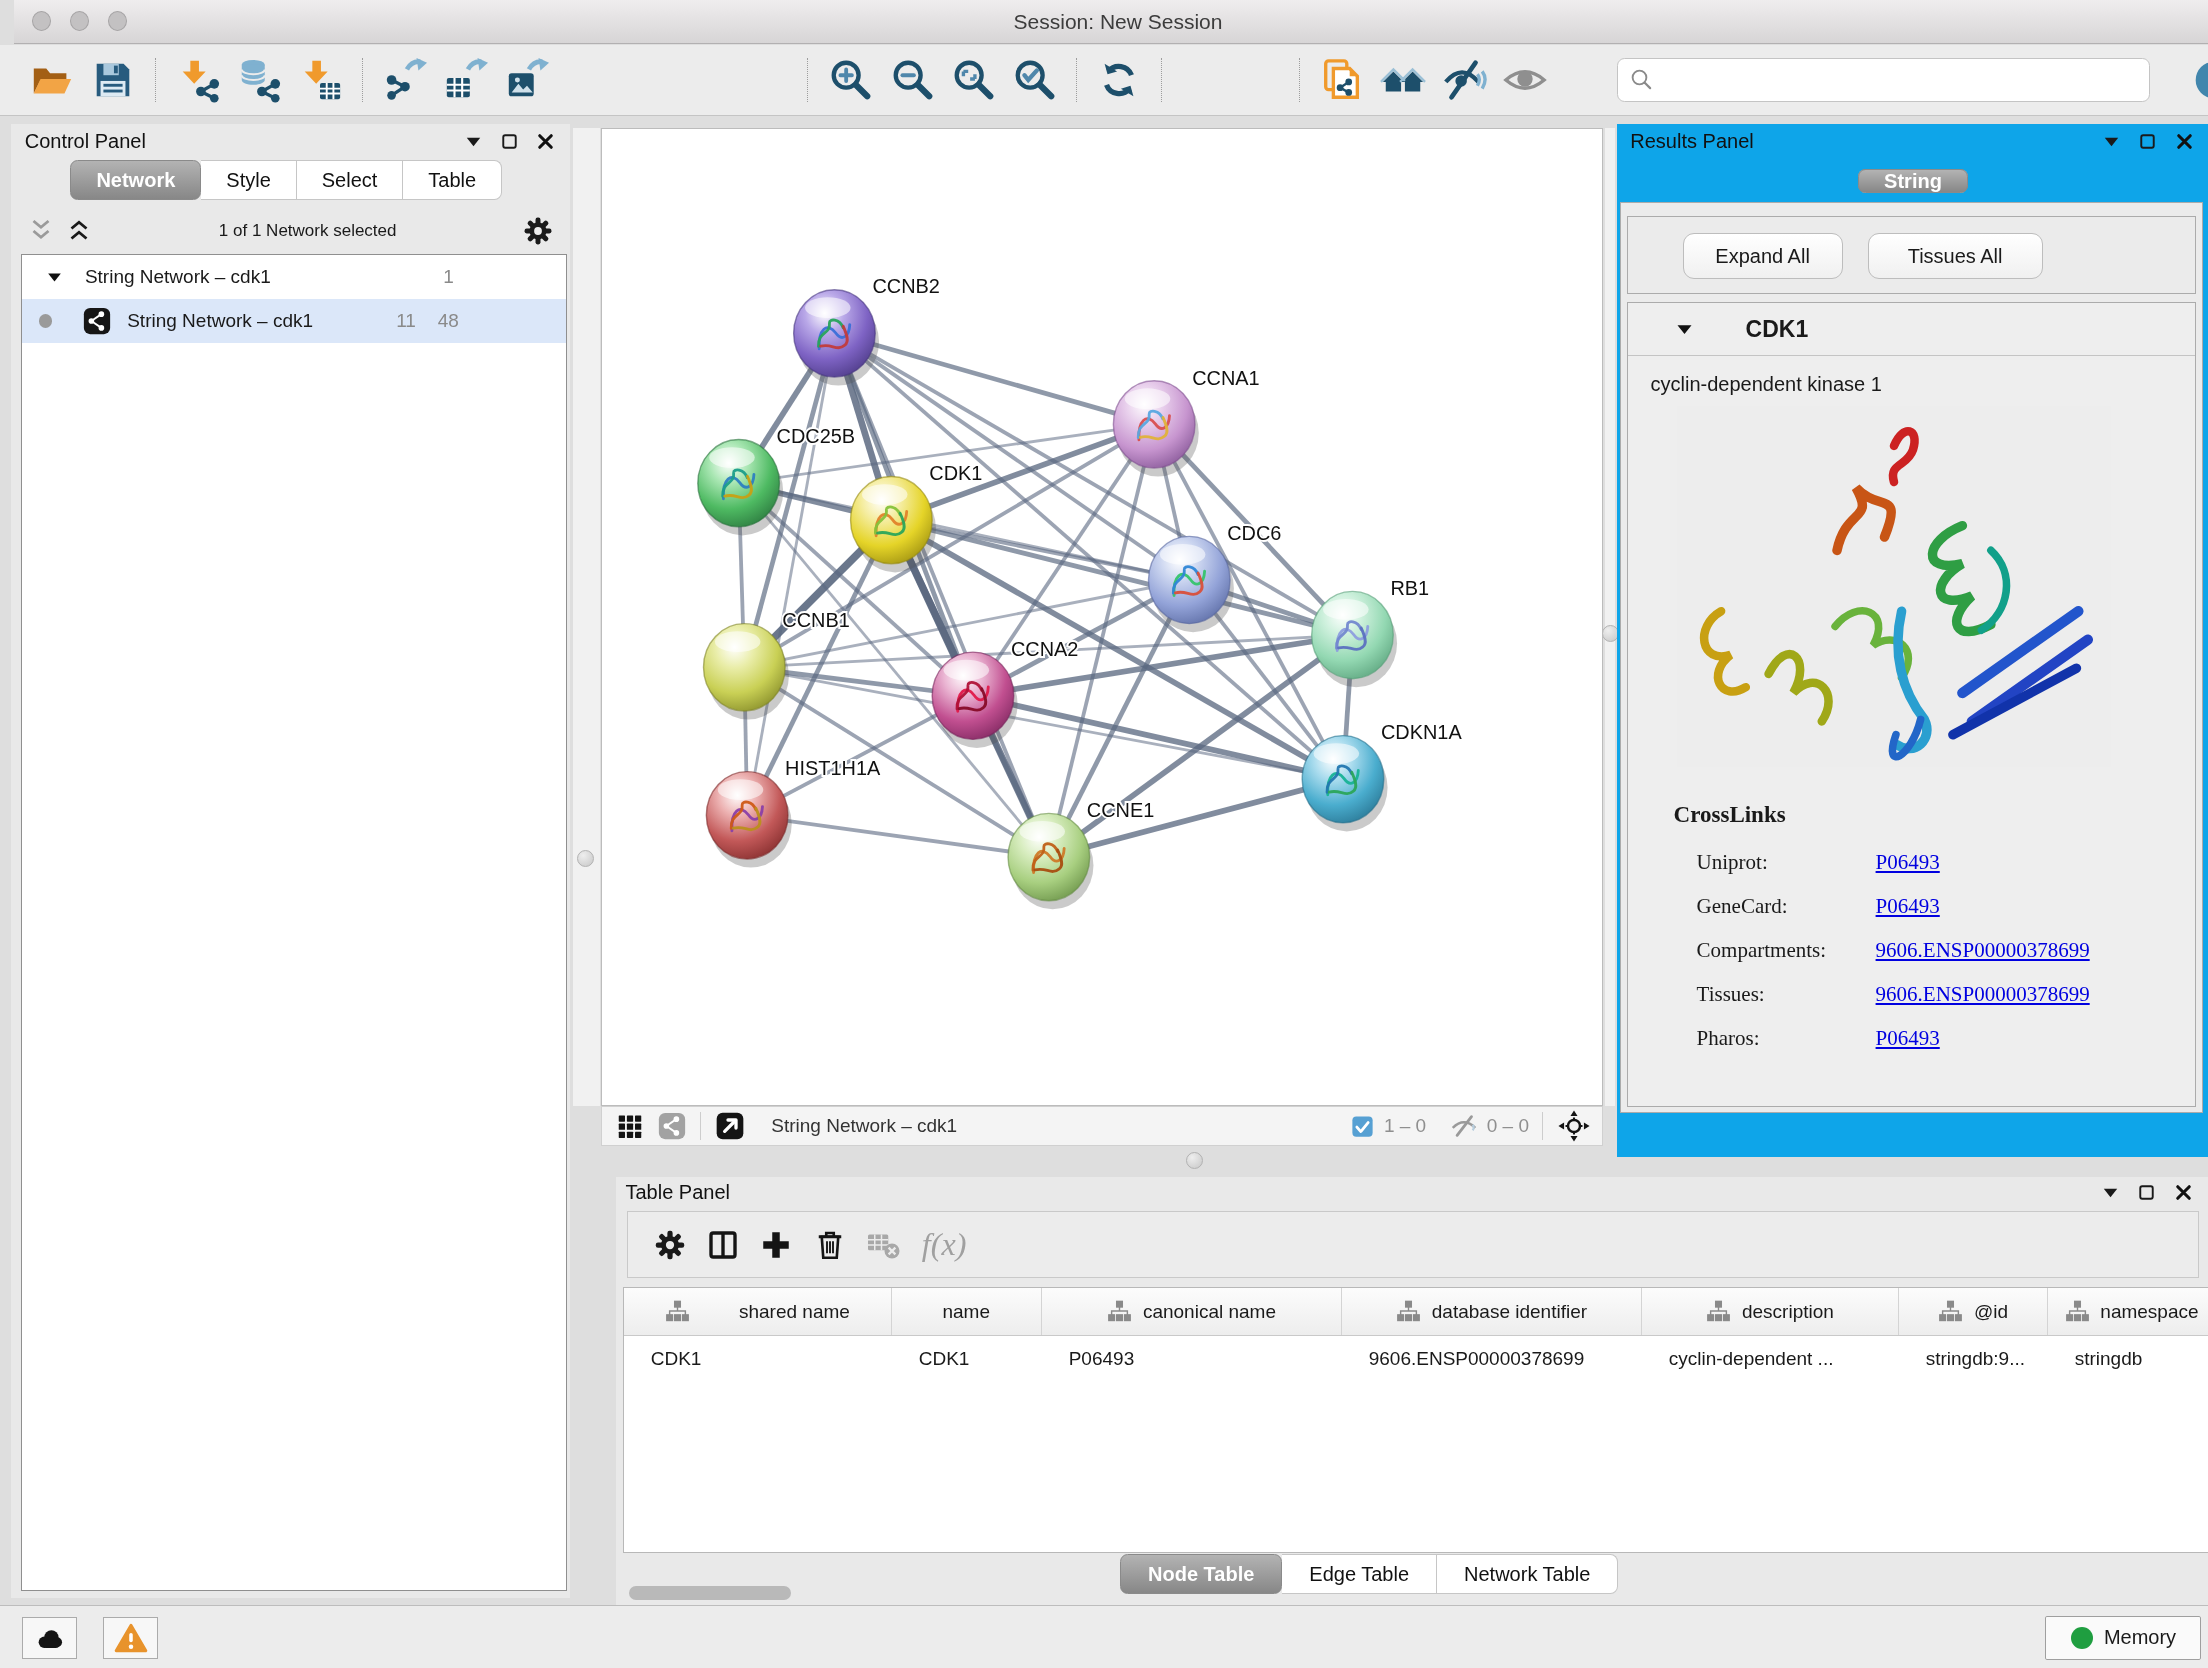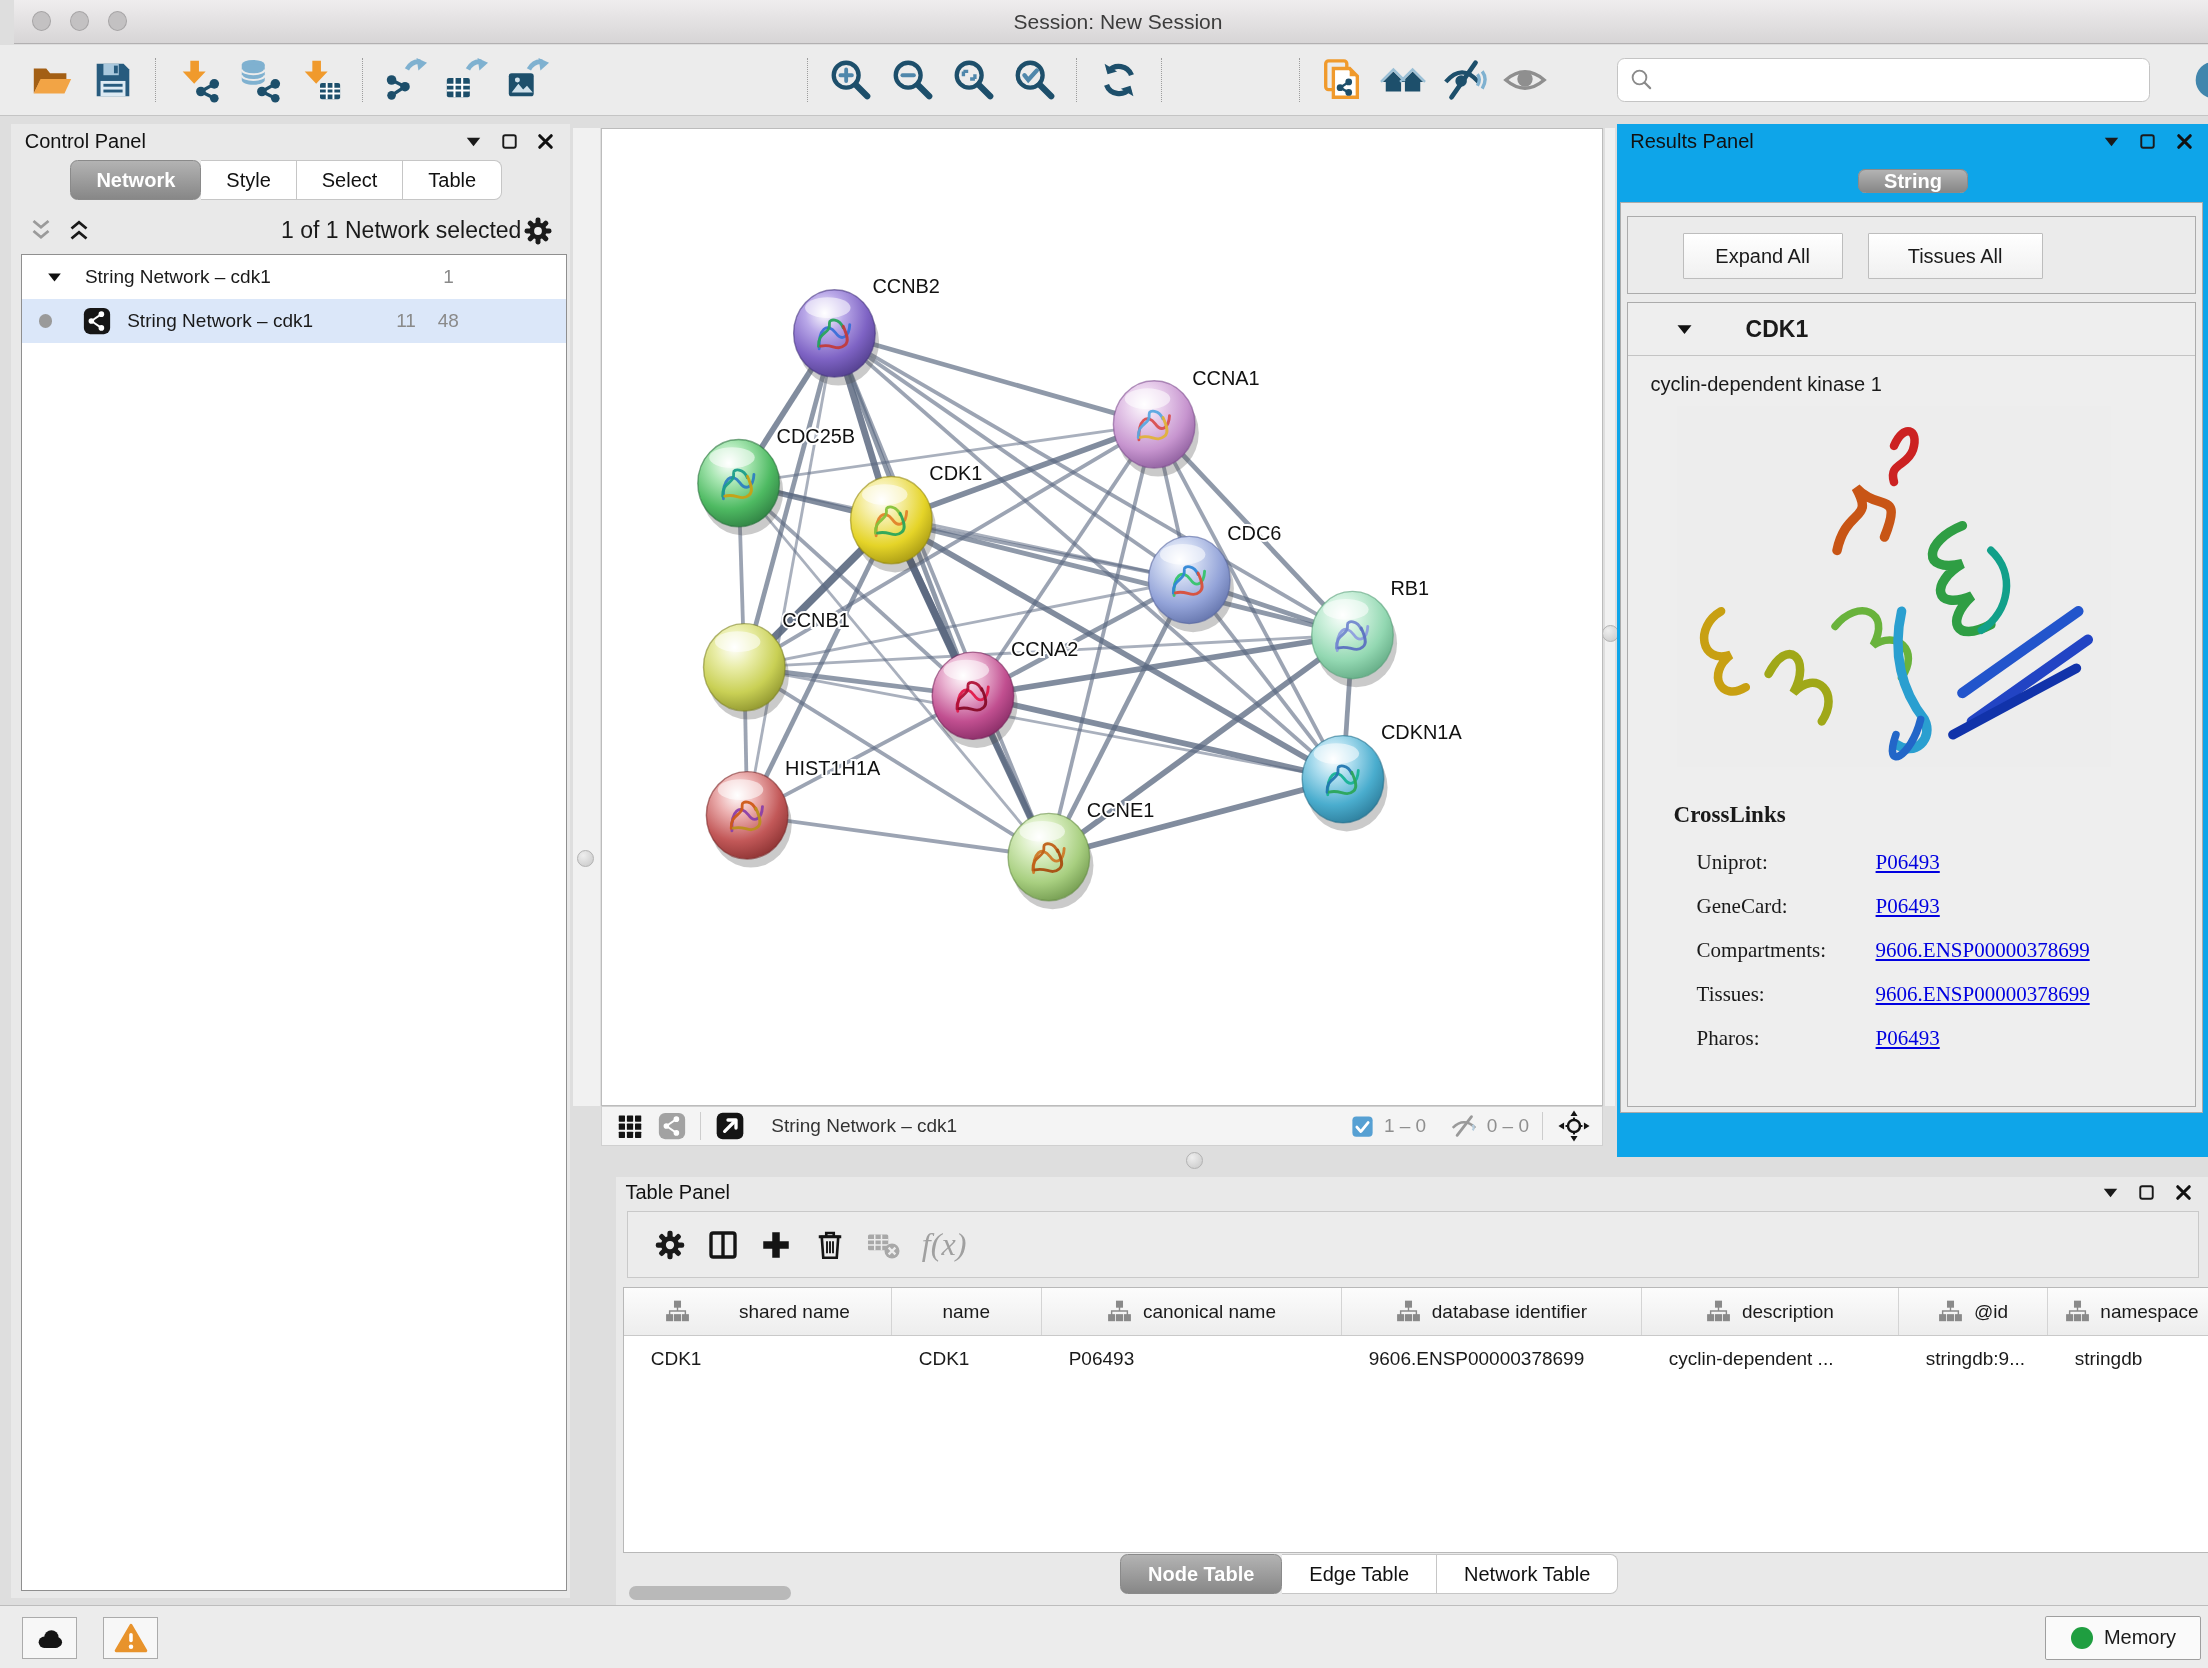--- a/index.html
+++ b/index.html
@@ -32,21 +32,21 @@
   .tab { background:#fff; border:1px solid #c6c6c6; border-left:none; padding:0 25px; height:40px; line-height:38px; font-size:20px; color:#111; }
   .tab:first-child { border-left:1px solid #c6c6c6; border-radius:7.6px 0 0 7.6px;font-weight:bold; }
   .tab:last-child { border-radius:0 7.6px 7.6px 0; }
   .tab.selected { background:linear-gradient(#b3b3b3,#878787); color:#fff; border-color:#8a8a8a; border-radius:7.6px; }
 
   
   #control-panel { left:11.4px; top:124px; width:559px; height:1474px; background:#e9e9e9; }
   #cp-tabs { position:absolute; left:59px; top:36px; }
   #cp-status { position:absolute; left:0; top:82px; width:100%; height:49px; display:flex; align-items:center; padding:0 15px; }
   #cp-status .icon { width:30px; height:30px; }
-  #cp-status-text { flex:1; text-align:right; font-size:23px; }
+  #cp-status-text { flex:1; text-align:center; font-size:17px; }
   #cp-tree { position:absolute; left:9.5px; top:130px; width:546px; height:1337px; background:#fff; border:1.9px solid #8f8f8f; }
   .tree-row { position:relative; height:44px; display:flex; align-items:center; font-size:19px; }
   .tree-row .rc { position:absolute; font-size:19px; color:#8a8a8a; }
   #tree-child.selected { background:#dbe7f9; }
 
   
   .vsplit { background:#f1f1f1; }
   .knob { position:absolute; width:17px; height:17px; border-radius:50%; background:radial-gradient(circle at 35% 30%, #eee, #c7c7c7); border:1px solid #b2b2b2; }
 
   
@@ -57,21 +57,21 @@
   .nt-sep { width:0; height:28.5px; border-left:1px solid #cdcdcd; margin:0 13.3px; }
   #net-title { font-size:19px; color:#333; margin-left:25px; }
   .nt-count { font-size:19px; color:#8f8f8f; margin-left:7.6px; }
 
   
   #results-panel { left:1617px; top:124px; width:592px; height:1033px; background:#0ea5e9; }
   #rp-tab { position:absolute; left:0; right:0; top:38px; text-align:center; }
   #rp-tab .tab { border-radius:7.6px; }
   #rp-outer { position:absolute; left:2.9px; top:78px; width:583px; height:911px; border:1px solid #ababab; background:#ebebeb; }
   #rp-btnbox { position:absolute; left:5.7px; top:13.3px; right:5.7px; height:78px; border:1px solid #ababab; }
-  .rp-btn { position:absolute; top:16px; height:46px; background:linear-gradient(#ffffff,#f0f0f0); border:1px solid #bdbdbd; border-radius:1px; font-size:20px; text-align:center; }
+  .rp-btn { position:absolute; top:16px; height:46px; background:linear-gradient(#ffffff,#f0f0f0); border:1px solid #bdbdbd; border-radius:11px; font-size:20px; text-align:center; }
   #rp-expand { left:55px; width:160px; line-height:44px; }
   #rp-collapse { left:240px; width:175px; line-height:44px; }
   #rp-gene-box { position:absolute; left:5.7px; top:99px; right:5.7px; height:805px; border:1px solid #ababab; background:#eeeeee; }
   #rp-gene-header { height:53px; display:flex; align-items:center; border-bottom:1px solid #c4c4c4; }
   #rp-gene-header .icon { width:21px; height:21px; margin-left:46px; }
   #rp-gene-name { font-size:23px; font-weight:bold; margin-left:51px; }
   #rp-gene-desc { font-size:20px; padding:17px 0 0 23px; }
   #rp-protein { margin:9.5px 0 0 49px; }
   #rp-crosslinks { margin:32px 0 0 46px; font-family:"Liberation Serif",serif; }
   #rp-crosslinks h3 { font-size:23px; margin-bottom:13.3px; }

